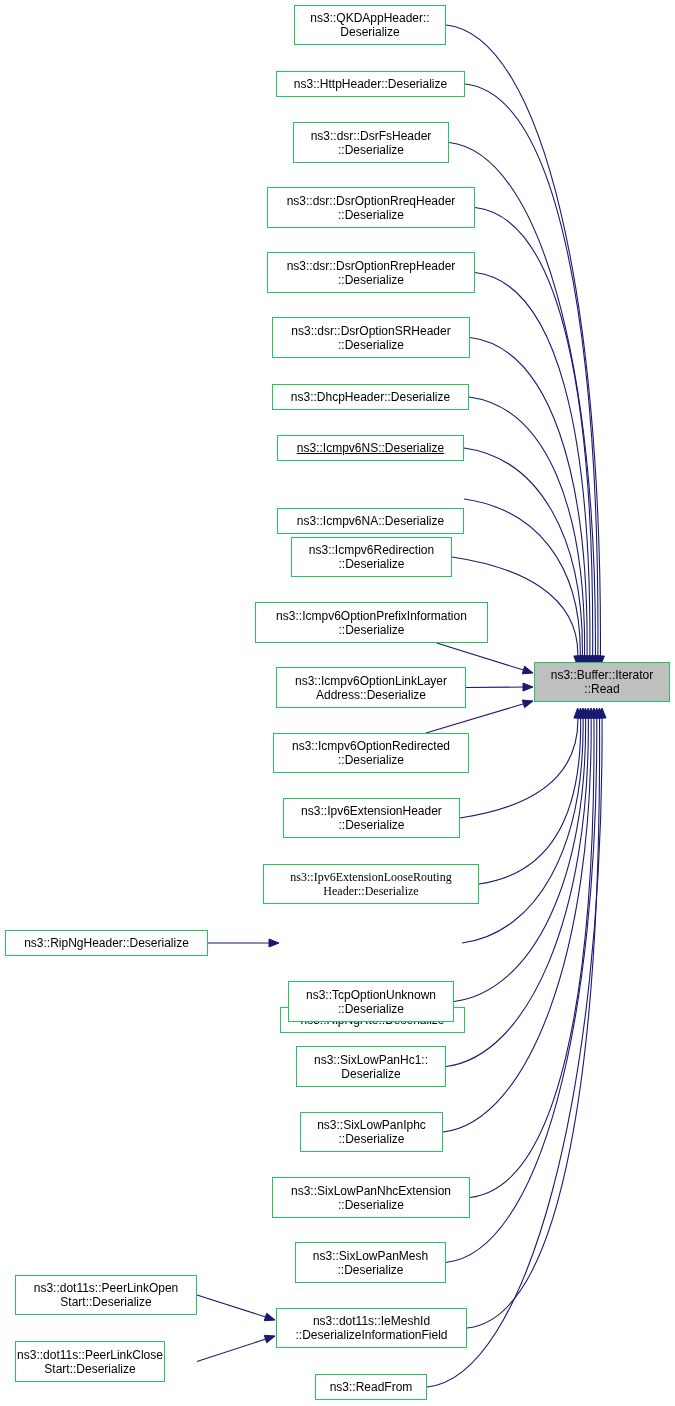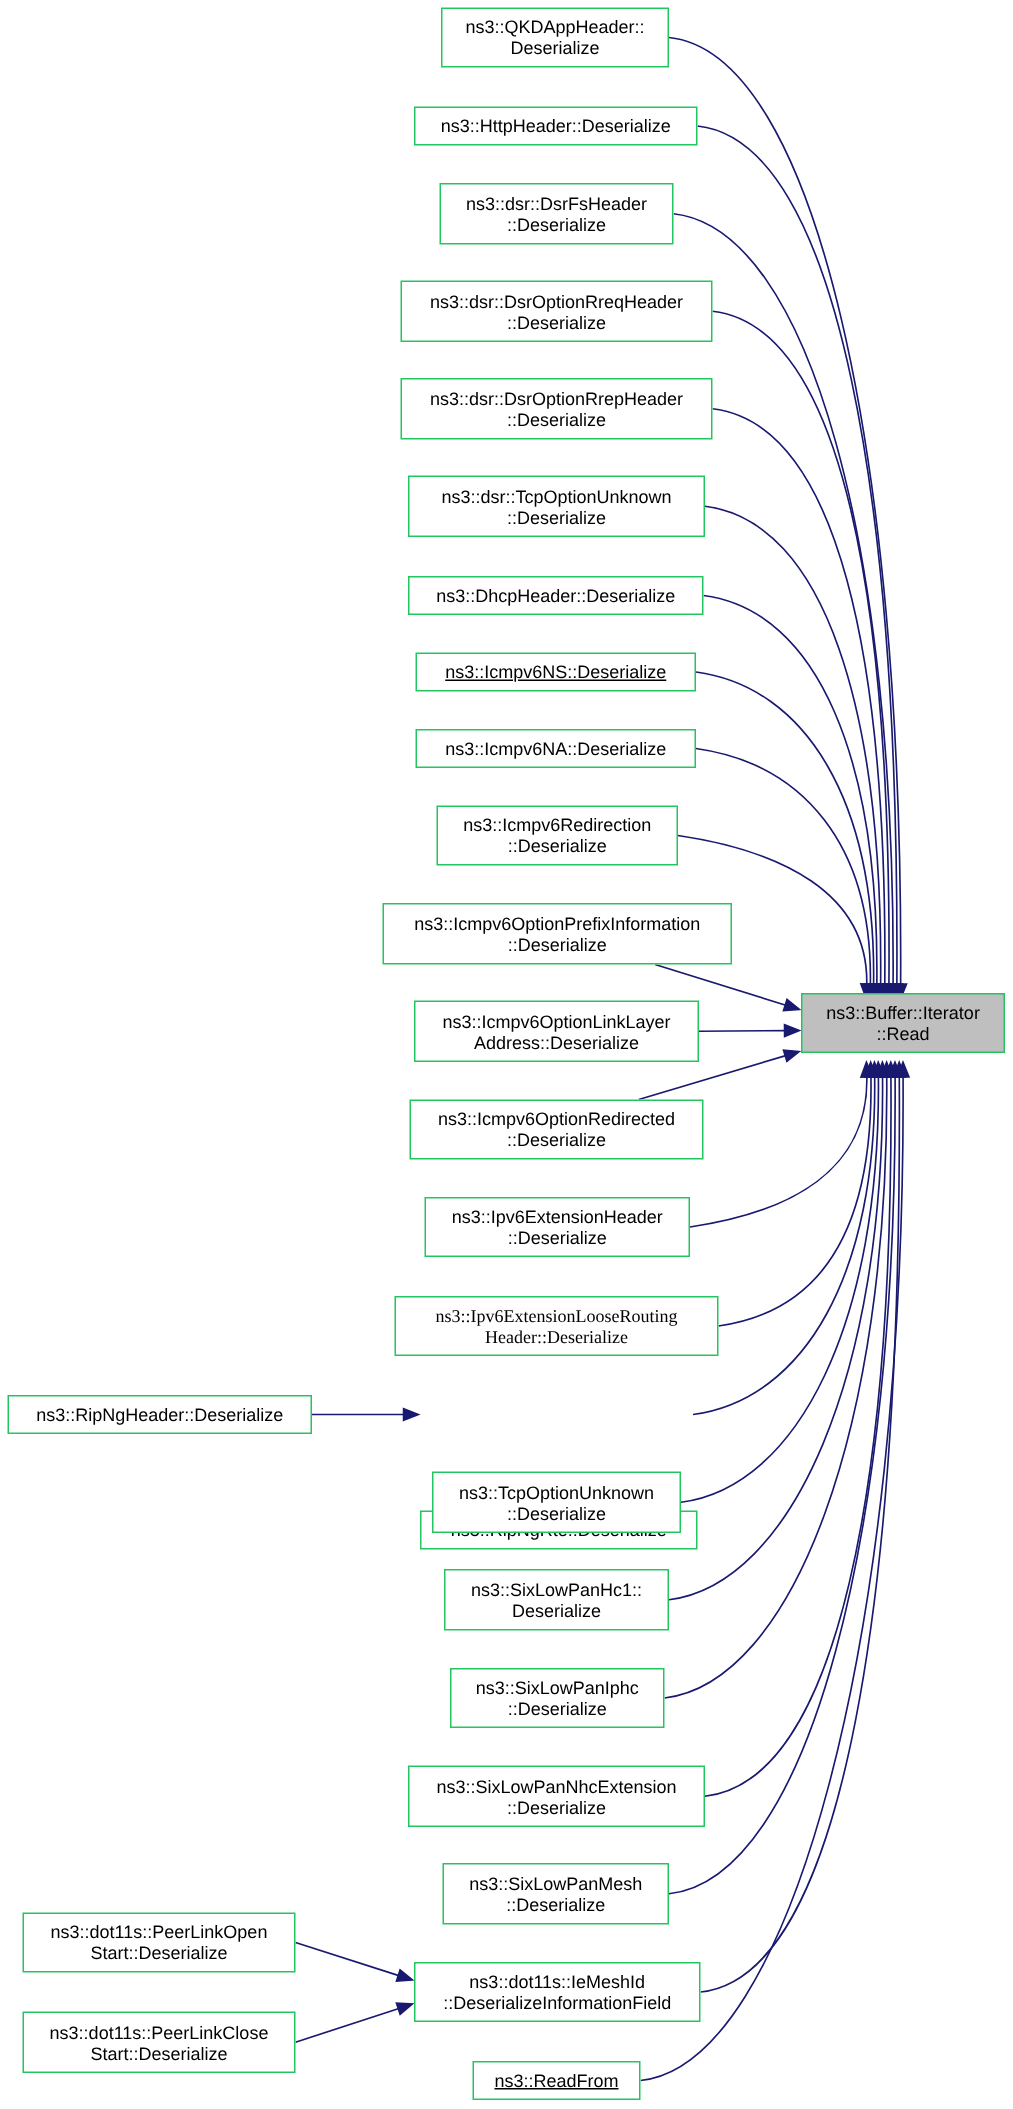--- a/index.html
+++ b/index.html
@@ -89,30 +89,30 @@
       </div>
       <div class="node" style="left: 267px; top: 187px; width: 208px; height: 41px;">
         <span>ns3::dsr::DsrOptionRreqHeader</span>
         <span>::Deserialize</span>
       </div>
       <div class="node" style="left: 267px; top: 252px; width: 208px; height: 41px;">
         <span>ns3::dsr::DsrOptionRrepHeader</span>
         <span>::Deserialize</span>
       </div>
       <div class="node" style="left: 272px; top: 317px; width: 198px; height: 41px;">
-        <span>ns3::dsr::TcpOptionUnknown</span>
+        <span>ns3::dsr::DsrOptionSRHeader</span>
         <span>::Deserialize</span>
       </div>
       <div class="node" style="left: 272px; top: 384px; width: 197px; height: 26px;">
         <span>ns3::DhcpHeader::Deserialize</span>
       </div>
       <div class="node" style="left: 277px; top: 435px; width: 187px; height: 26px; text-decoration: underline;">
         <span>ns3::Icmpv6NS::Deserialize</span>
       </div>
-      <div class="node" style="left: 277px; top: 486px; width: 187px; height: 26px;">
+      <div class="node" style="left: 277px; top: 508px; width: 187px; height: 26px;">
         <span>ns3::Icmpv6NA::Deserialize</span>
       </div>
       <div class="node" style="left: 291px; top: 537px; width: 161px; height: 40px;">
         <span>ns3::Icmpv6Redirection</span>
         <span>::Deserialize</span>
       </div>
       <div class="node" style="left: 255px; top: 602px; width: 233px; height: 41px;">
         <span>ns3::Icmpv6OptionPrefixInformation</span>
         <span>::Deserialize</span>
       </div>
@@ -159,21 +159,21 @@
         <span>::Deserialize</span>
       </div>
       <div class="node" style="left: 276px; top: 1308px; width: 191px; height: 40px;">
         <span>ns3::dot11s::IeMeshId</span>
         <span>::DeserializeInformationField</span>
       </div>
       <div class="node" style="left: 15px; top: 1275px; width: 182px; height: 40px;">
         <span>ns3::dot11s::PeerLinkOpen</span>
         <span>Start::Deserialize</span>
       </div>
-      <div class="node" style="left: 15px; top: 1341px; width: 182px; height: 41px;">
+      <div class="node" style="left: 15px; top: 1341px; width: 150px; height: 41px;">
         <span>ns3::dot11s::PeerLinkClose</span>
         <span>Start::Deserialize</span>
       </div>
-      <div class="node" style="left: 315px; top: 1374px; width: 112px; height: 26px; text-decoration: underline;">
+      <div class="node" style="left: 315px; top: 1374px; width: 112px; height: 26px;">
         <span>ns3::ReadFrom</span>
       </div>
     </div>
 </div>
 
 </body></html>

